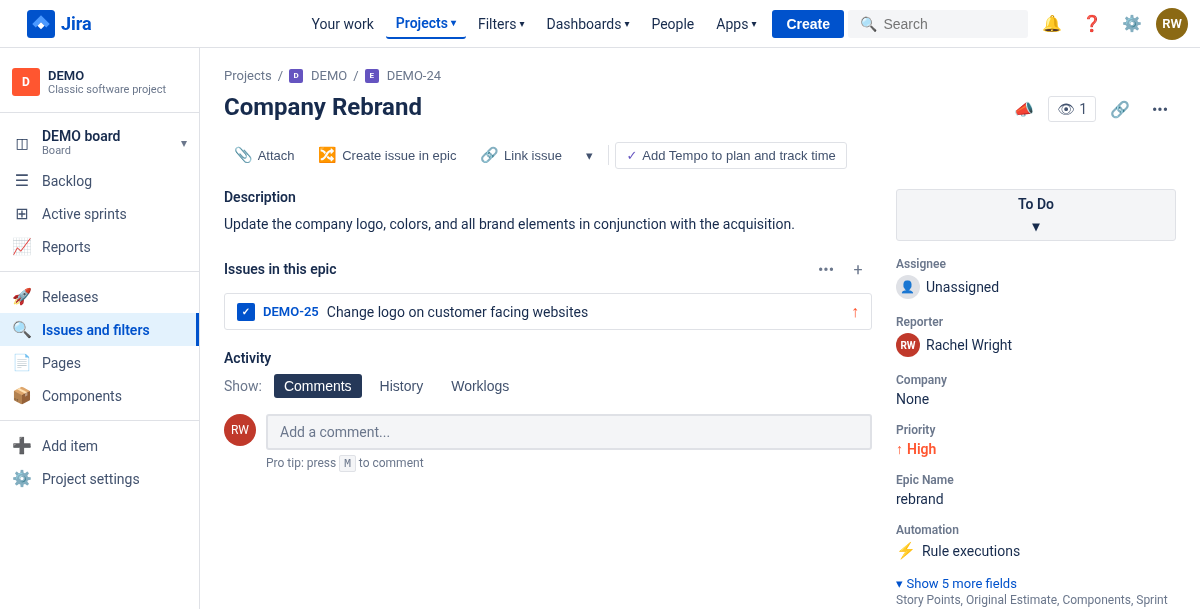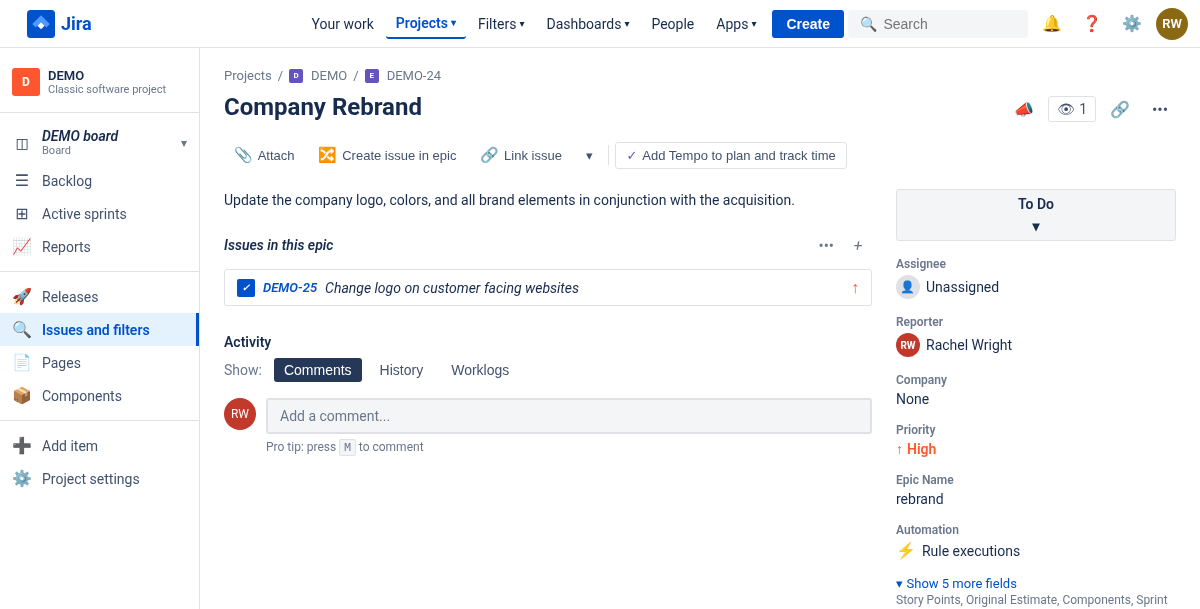--- a/index.html
+++ b/index.html
@@ -50,21 +50,21 @@
     .sidebar-item {
       display: flex; align-items: center; gap: 10px; padding: 7px 12px;
       cursor: pointer; color: #42526e; font-size: 14px; border-radius: 0;
     }
     .sidebar-item.active { background: #e3f2fd; color: #0052cc; font-weight: 600; border-right: 3px solid #0052cc; }
     .sidebar-item .si-icon { width: 20px; text-align: center; font-size: 16px; }
     .sidebar-board-header {
       display: flex; align-items: center; gap: 10px; padding: 7px 12px;
       cursor: pointer; color: #172b4d; font-size: 14px;
     }
-    .board-name { font-weight: 600; font-style: italic; }
+    .board-name { font-weight: 600; }
     .board-sub { font-size: 11px; color: #6b778c; }
     .board-chevron { margin-left: auto; font-size: 12px; color: #6b778c; }
 
     
     .main { flex: 1; overflow-y: auto; padding: 0; }
     .main-content { padding: 20px 24px; max-width: 1000px; }
 
     
     .breadcrumb { display: flex; align-items: center; gap: 6px; font-size: 13px; color: #6b778c; margin-bottom: 10px; }
     .breadcrumb a { color: #6b778c; text-decoration: none; cursor: pointer; }
@@ -105,21 +105,21 @@
       cursor: pointer; font-size: 14px; font-weight: 600; color: #172b4d;
       margin-bottom: 16px;
       flex-direction: column;
     }
 
     
     .section-title { font-weight: 600; font-size: 14px; color: #172b4d; margin-bottom: 8px; }
     .description-text { font-size: 14px; color: #172b4d; line-height: 1.6; margin-bottom: 20px; }
 
     
-    .epic-issues { margin-bottom: 28px; font-style: italic; }
+    .epic-issues { margin-bottom: 20px; }
     .epic-header { display: flex; align-items: center; justify-content: space-between; margin-bottom: 10px; }
     .epic-header-left { font-weight: 600; font-size: 14px; }
     .epic-header-right { display: flex; gap: 4px; }
     .epic-action-btn { width: 28px; height: 28px; border-radius: 3px; display: flex; align-items: center; justify-content: center; cursor: pointer; color: #6b778c; font-size: 16px; }
     .epic-issue-row {
       display: flex; align-items: center; gap: 8px; padding: 8px 12px;
       border: 1px solid #dfe1e6; border-radius: 3px; background: #fff;
     }
     .issue-type-icon { width: 18px; height: 18px; border-radius: 2px; background: #0052cc; display: flex; align-items: center; justify-content: center; color: #fff; font-size: 10px; font-weight: 700; }
     .issue-key { color: #0052cc; font-size: 13px; font-weight: 600; cursor: pointer; }
@@ -308,20 +308,21 @@
           <span style="color:#6554c0;">✓</span>
           <span>Add Tempo to plan and track time</span>
         </button>
       </div>
 
       <div class="issue-body">
 
         <div class="issue-main">
 
           <div class="field-group">
+            <div class="section-title">Description</div>
             <div class="description-text">Update the company logo, colors, and all brand elements in conjunction with the acquisition.</div>
           </div>
 
           <div class="epic-issues">
             <div class="epic-header">
               <span class="epic-header-left">Issues in this epic</span>
               <div class="epic-header-right">
                 <div class="epic-action-btn">•••</div>
                 <div class="epic-action-btn">+</div>
               </div>

